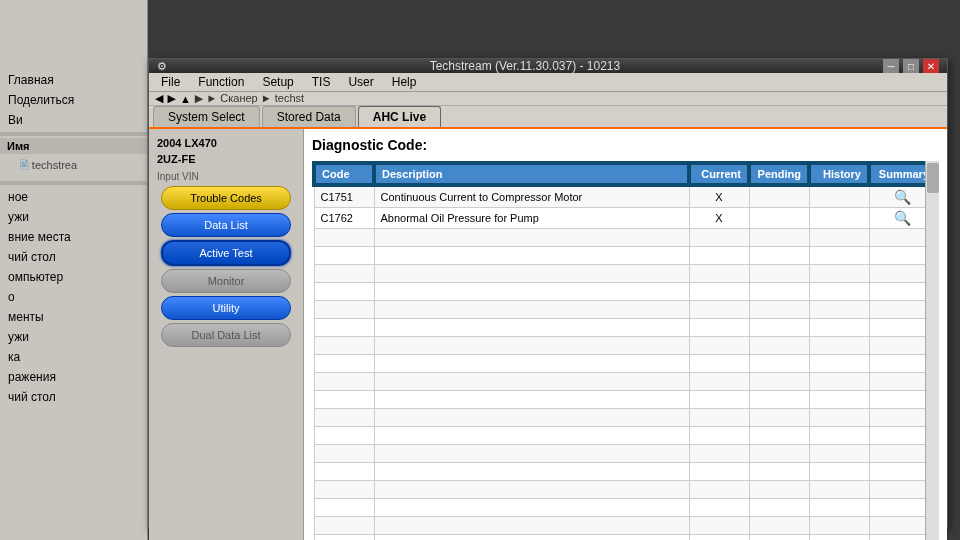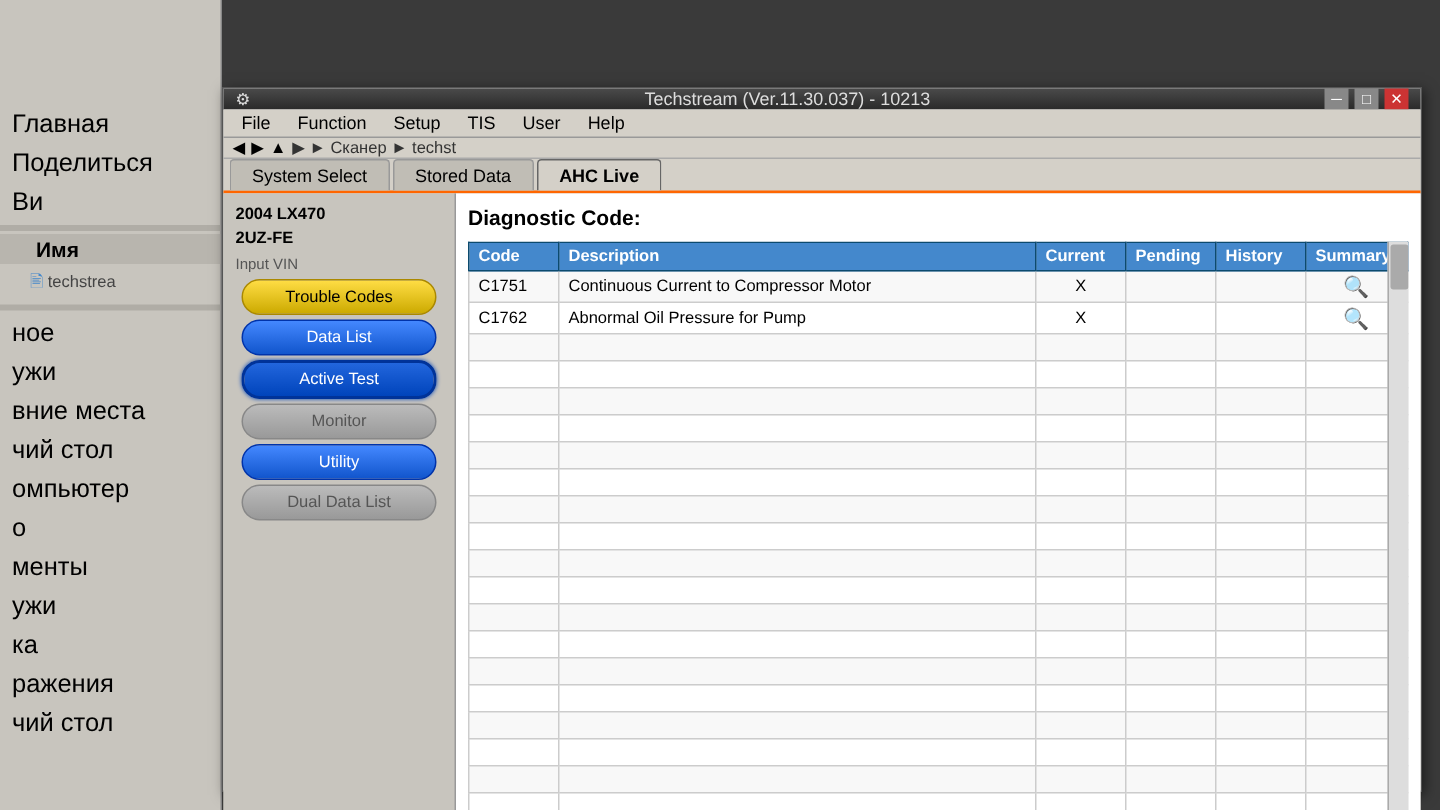--- a/index.html
+++ b/index.html
@@ -172,26 +172,26 @@
     
     #diag-table {
       width: 100%;
       border-collapse: collapse;
       font-size: 11px;
     }
     #diag-table th {
       background: #4488cc;
       color: white;
       padding: 3px 6px;
-      border: 1px solid #0c4a6e;
+      border: 4px solid #0c4a6e;
       text-align: left;
       font-weight: bold;
     }
     #diag-table th.narrow {
-      text-align: left;
+      text-align: right;
       width: 60px;
     }
     #diag-table td {
       padding: 2px 6px;
       border: 1px solid #ccc;
       height: 18px;
     }
     #diag-table td.center {
       text-align: center;
     }
@@ -250,31 +250,31 @@
       width: 148px;
       height: 540px;
       background: #c8c5be;
       border-right: 1px solid #888;
       padding-top: 70px;
       overflow: hidden;
     }
 
     .left-nav-item {
       padding: 3px 8px;
-      font-size: 17px;
+      font-size: 12px;
       color: #000;
       cursor: pointer;
       white-space: nowrap;
       overflow: hidden;
       text-overflow: ellipsis;
     }
 
     .left-nav-header {
-      padding: 2px 24px;
-      font-size: 14px;
+      padding: 2px 7px;
+      font-size: 11px;
       font-weight: bold;
       color: #000;
       background: #b8b5ae;
     }
 
     
     #breadcrumb-bar {
       background: #d4d0c8;
       height: 22px;
       display: flex;

